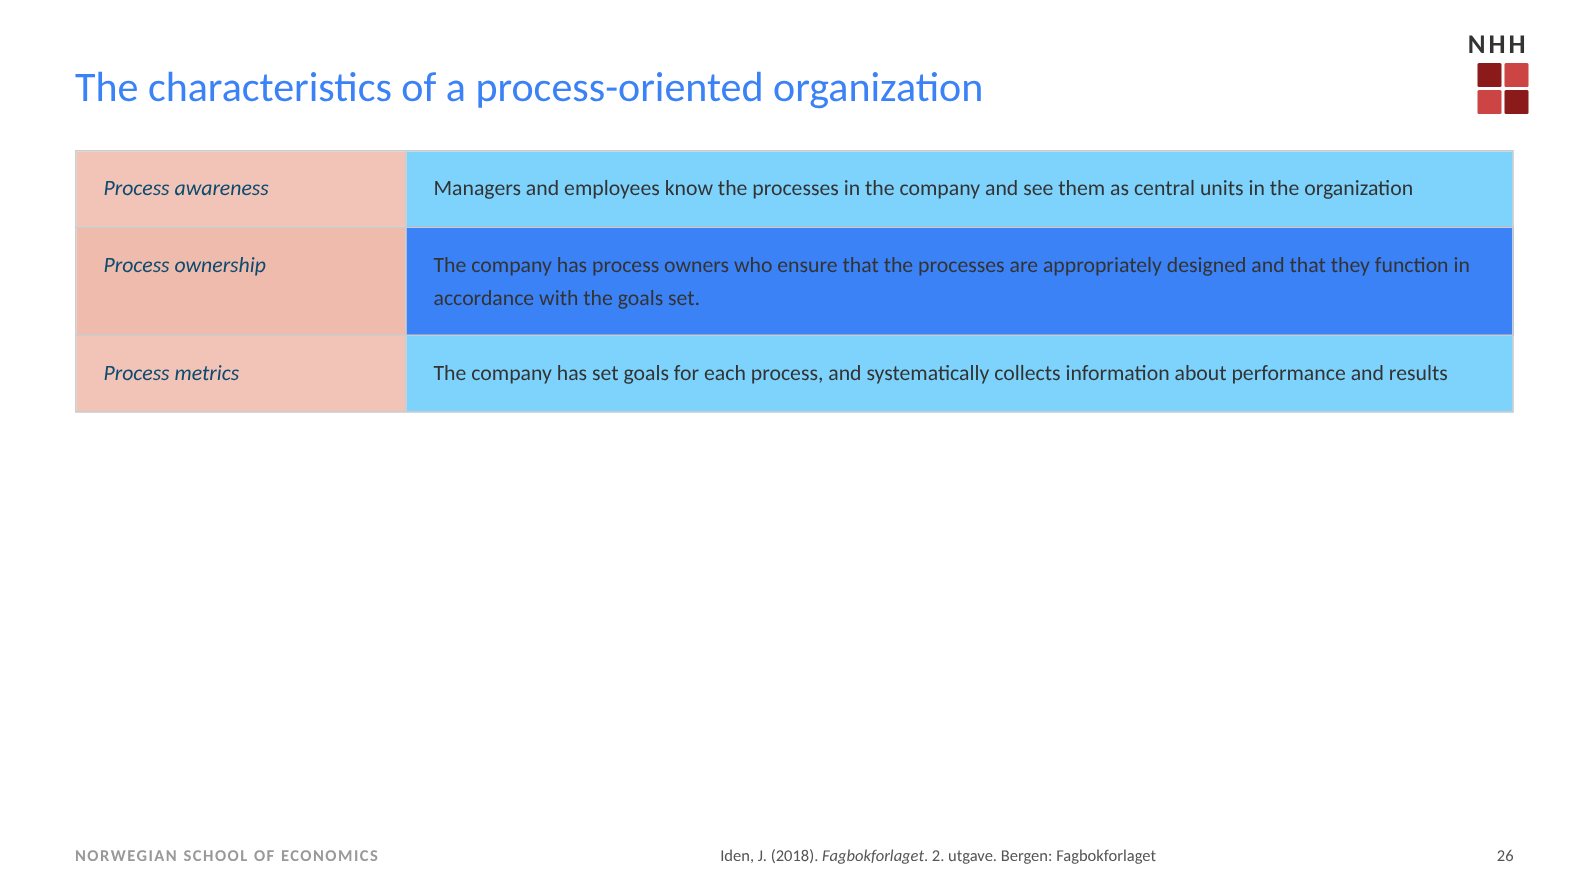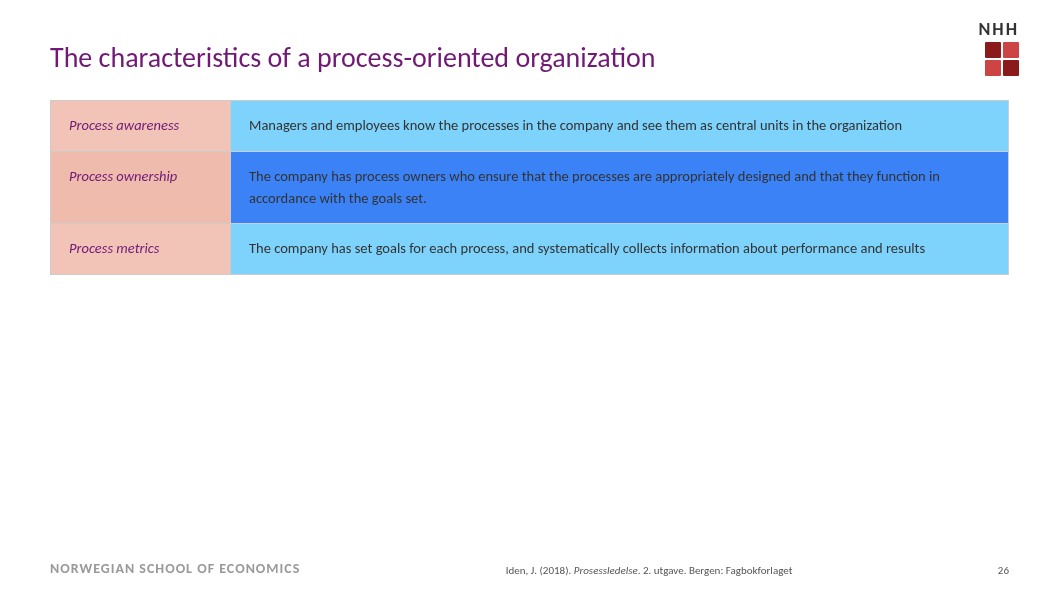--- a/index.html
+++ b/index.html
@@ -36,45 +36,45 @@
       font-size: 18px;
       font-weight: bold;
       color: #333333;
       letter-spacing: 2px;
     }
 
     
     .page-title {
       font-size: 28px;
       font-weight: normal;
-      color: #701a75;
+      color: #3b82f6;
       margin-top: 10px;
       margin-bottom: 25px;
     }
 
     
     .characteristics-table {
       width: 100%;
       border-collapse: collapse;
       table-layout: fixed;
     }
 
     .characteristics-table td {
       border: 1px solid #cccccc;
       padding: 14px 18px;
       vertical-align: top;
       font-size: 14.5px;
       line-height: 1.5;
     }
 
     .col-term {
-      width: 180px;
+      width: 220px;
       background-color: #f2c4b8;
       font-style: italic;
-      color: #701a75;
+      color: #0c4a6e;
       font-weight: normal;
     }
 
     .col-desc {
       background-color: #fdf3f0;
       color: #333333;
     }
 
     
     .row-odd .col-desc {
@@ -96,21 +96,21 @@
       bottom: 18px;
       left: 0;
       right: 0;
       display: flex;
       justify-content: space-between;
       align-items: flex-end;
       padding: 0 50px;
     }
 
     .footer-school {
-      font-size: 14px;
+      font-size: 11px;
       color: #999999;
       text-transform: uppercase;
       letter-spacing: 1px;
       font-weight: bold;
     }
 
     .footer-reference {
       font-size: 11px;
       color: #555555;
       text-align: center;
@@ -185,18 +185,18 @@
         <td class="col-desc">
           <span>The company has set goals for each process, and systematically collects information about performance and results</span>
         </td>
       </tr>
     </tbody>
   </table>
 
   <div class="footer">
     <span class="footer-school">NORWEGIAN SCHOOL OF ECONOMICS</span>
     <span class="footer-reference">
-      Iden, J. (2018). <em>Prosessledelse</em>. 2. utgave. Bergen: Fagbokforlaget
+      Iden, J. (2018). <em>Fagbokforlaget</em>. 2. utgave. Bergen: Fagbokforlaget
     </span>
     <span class="footer-page">26</span>
   </div>
 
 </div>
 
 </body></html>

